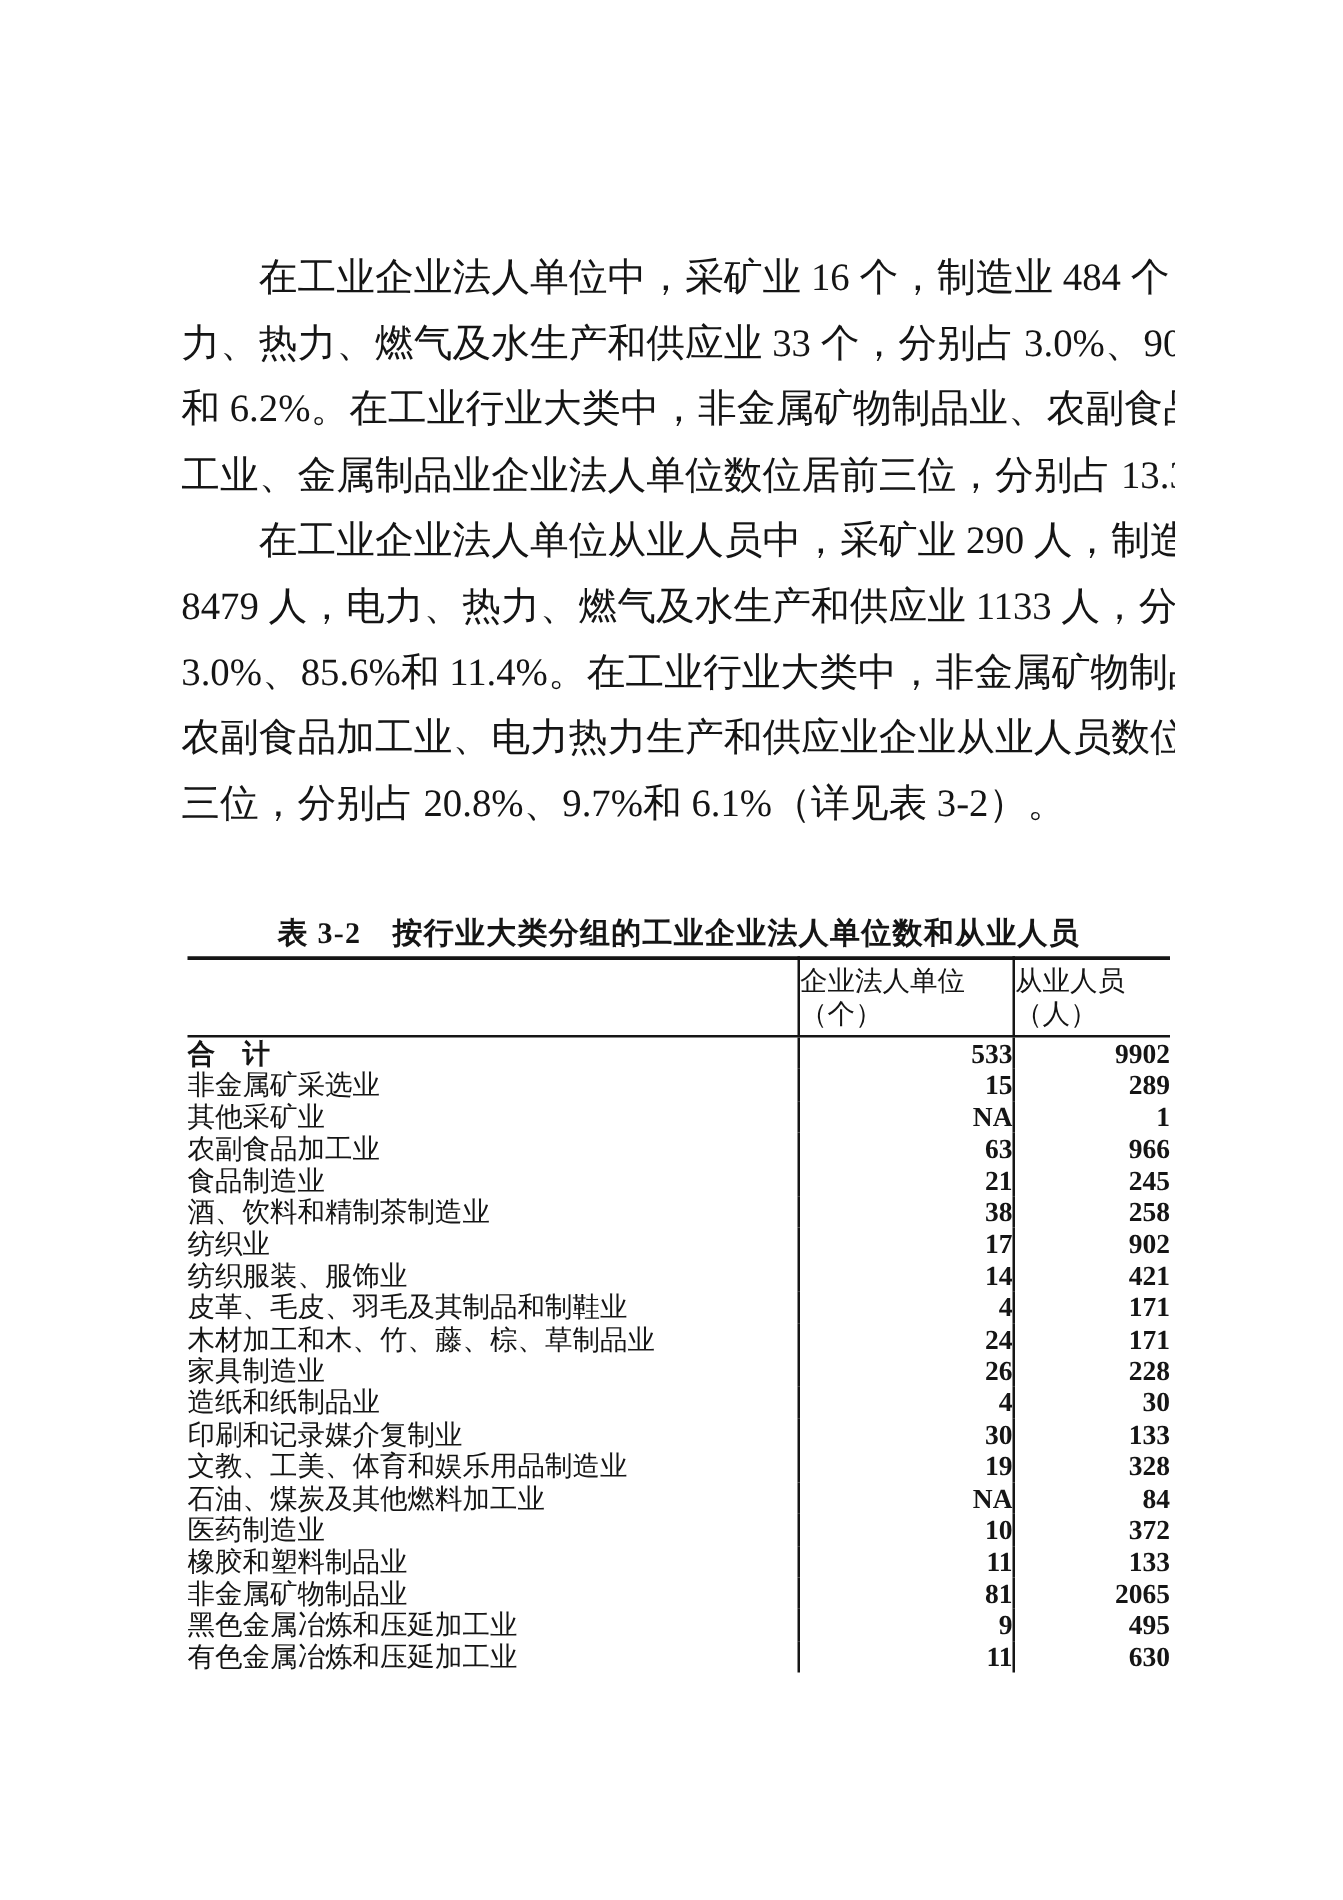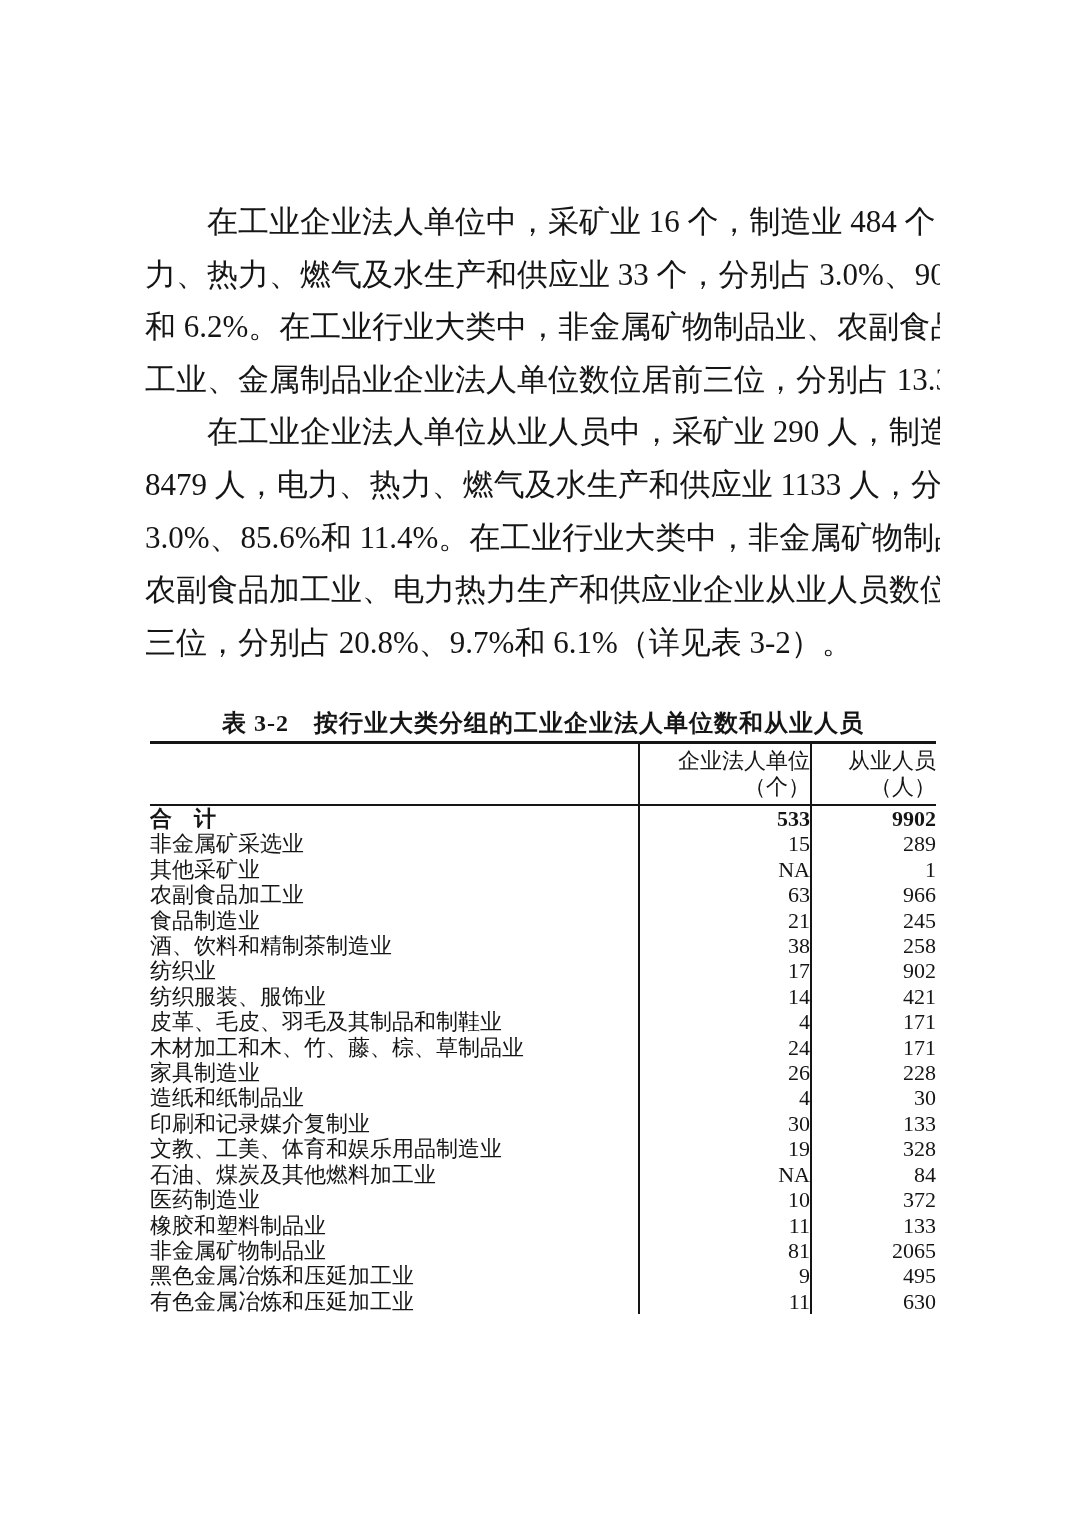--- a/index.html
+++ b/index.html
@@ -38,54 +38,55 @@
     top: 705px;
     width: 786px;
   }
   .table-title {
     font-size: 24px;
     font-weight: 700;
     height: 36px;
     line-height: 36px;
     text-align: center;
     letter-spacing: 1px;
+    margin-top: 24px;
   }
   table.datatable {
     width: 786px;
     border-collapse: collapse;
     table-layout: fixed;
     border-top: 3px solid #151515;
   }
   col.c1 { width: 489px; }
   col.c2 { width: 172px; }
   col.c3 { width: 125px; }
 
   .datatable thead th {
     height: 60px;
     padding: 0;
     border-bottom: 2px solid #151515;
     font-weight: 400;
     font-size: 22px;
     line-height: 26px;
-    text-align: right;
+    text-align: left;
     vertical-align: middle;
   }
   .vline { border-left: 2px solid #151515; }
 
   .datatable tbody td {
     height: 25.4px;
     padding: 0;
     font-size: 22px;
     line-height: 25.4px;
     vertical-align: middle;
     overflow: hidden;
     white-space: nowrap;
   }
   td.c1 { text-align: left; padding-left: 2px; }
-  td.c2, td.c3 { text-align: right; padding-right: 3px; }
+  td.c2, td.c3 { text-align: right; padding-right: 3px; font-weight: bold; }
 
   tr.total-row td { font-weight: 700; }
   tr.total-row td.c1 { text-align: left; padding-left: 0; }
 </style>
 </head>
 <body>
 
 <div class="text-block">
   <div>
     <div class="pline indent">在工业企业法人单位中，采矿业 16 个，制造业 484 个，电</div>

